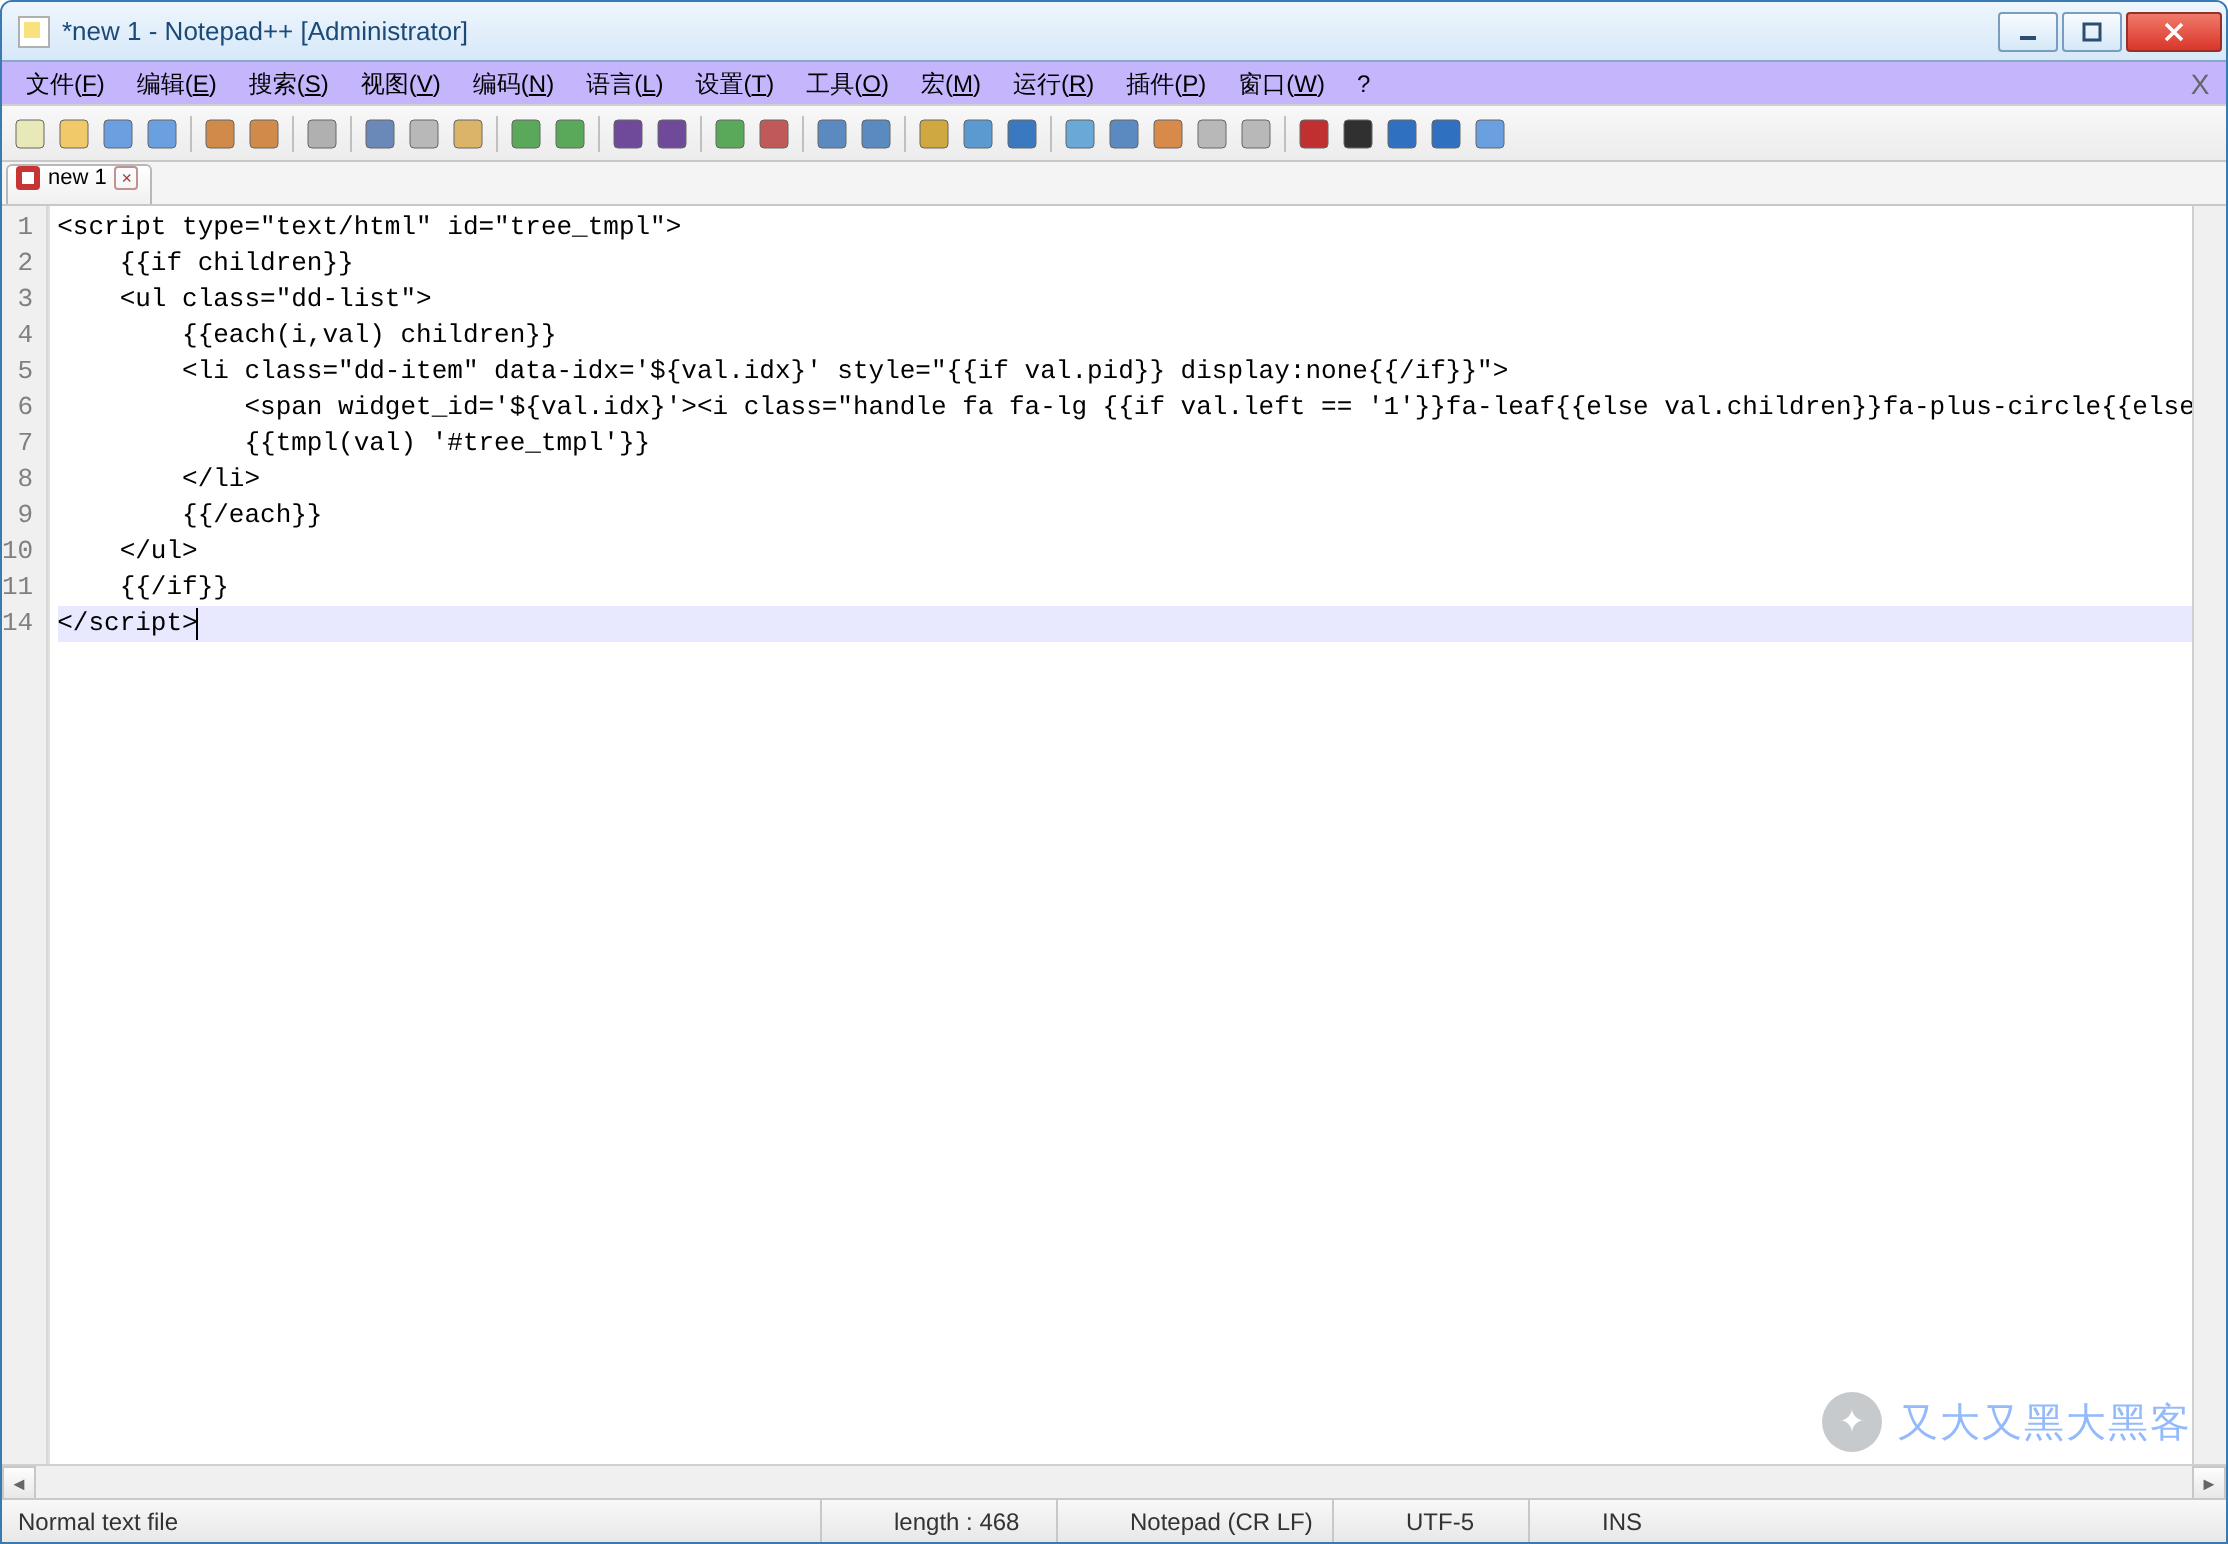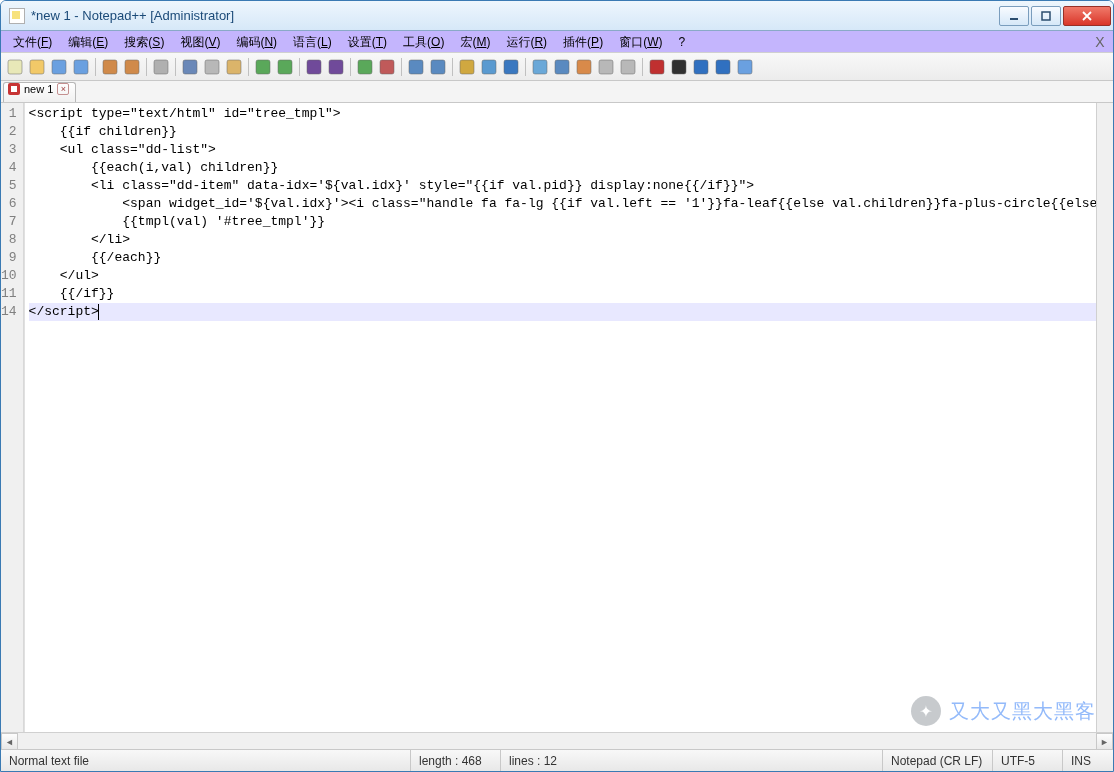--- a/index.html
+++ b/index.html
@@ -46,21 +46,21 @@
 .code .ln.hl { background:#e8e8ff; }
 .cursor { display:inline-block; width:1px; height:16px; background:#000; vertical-align:middle; margin-left:-1px; }
 
 
 .vscroll { position:absolute; right:0; top:0; bottom:0; width:17px; background:#f0f0f0; border-left:1px solid #d0d0d0; }
 .hscroll-area { height:17px; background:#f0f0f0; border-top:1px solid #d0d0d0; display:flex; }
 .hscroll-area .sbtn { width:17px; height:17px; background:linear-gradient(#fdfdfd,#e8e8e8); border:1px solid #c8c8c8; display:flex; align-items:center; justify-content:center; font-size:9px; color:#666; }
 .hscroll-area .track { flex:1; position:relative; }
 
 
-.statusbar { height:22px; background:linear-gradient(#f8f8f8,#e8e8e8); border-top:1px solid #c8c8c8; display:flex; align-items:center; font-size:12px; color:#333; }
+.statusbar { height:22px; background:linear-gradient(#f8f8f8,#e8e8e8); border-top:1px solid #c8c8c8; display:flex; align-items:center; font-size:12px; color:#333;gap:28px; }
 .statusbar .cell { padding:0 8px; border-right:1px solid #c8c8c8; height:100%; display:flex; align-items:center; }
 .statusbar .cell.flex { flex:1; }
 
 
 .watermark { position:absolute; right:18px; bottom:46px; display:flex; align-items:center; gap:8px; opacity:.55; font-family:"Microsoft YaHei"; }
 .watermark .wmicon { width:30px; height:30px; border-radius:50%; background:#9aa0a6; display:flex; align-items:center; justify-content:center; color:#fff; font-size:16px; }
 .watermark .wmtext { font-size:20px; color:#3b82f6; letter-spacing:1px; }
 </style>
 </head>
 <body>
@@ -305,21 +305,20 @@
 
   <div class="hscroll-area">
     <div class="sbtn">◄</div>
     <div class="track"></div>
     <div class="sbtn">►</div>
   </div>
 
   <div class="statusbar">
     <div class="cell" style="width:410px">Normal text file</div>
     <div class="cell" style="width:90px">length : 468</div>
-    <div class="cell flex">lines : 12</div>
     <div class="cell" style="width:110px">Notepad (CR LF)</div>
     <div class="cell" style="width:70px">UTF-5</div>
     <div class="cell" style="width:50px;border-right:none">INS</div>
   </div>
 
 </div>
 
 <div class="watermark">
   <div class="wmicon">✦</div>
   <div class="wmtext">又大又黑大黑客</div>

